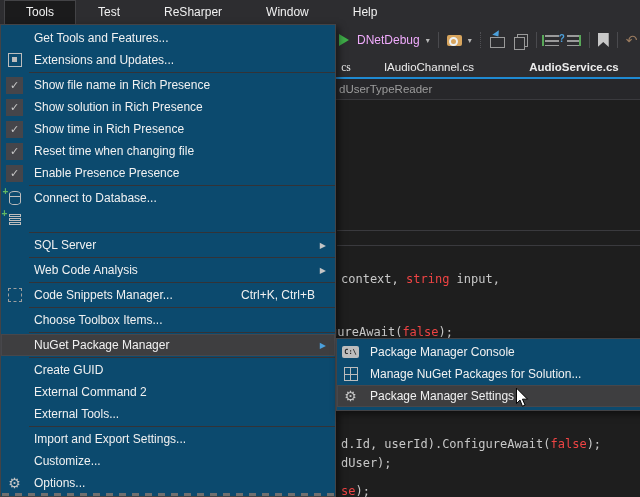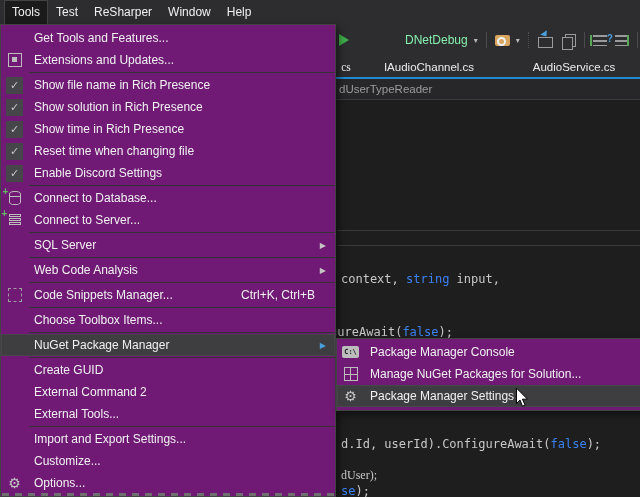--- a/index.html
+++ b/index.html
@@ -2,29 +2,29 @@
 <html><head>
 <meta charset="utf-8">
 <style>
   html,body{margin:0;padding:0;background:#111;}
   #stage{position:relative;width:640px;height:497px;background:#1e1e1e;overflow:hidden;
          font-family:"Liberation Sans","DejaVu Sans",sans-serif;color:#f1f1f1;
          -webkit-font-smoothing:antialiased;}
   
   #menubar{position:absolute;top:0;left:0;right:0;height:24px;background:#2d2d30;
            display:flex;align-items:stretch;padding-left:4px;font-size:12px;}
-  .mb-item{display:flex;align-items:center;padding:0 8px;cursor:default;}
+  .mb-item{display:flex;align-items:center;padding:0 22px;cursor:default;}
   .mb-item.active{background:#1b1b1c;box-shadow:inset 1px 0 #434346,inset -1px 0 #434346,inset 0 1px #434346;}
   
   #toolbar{position:absolute;top:24px;left:0;width:640px;height:32px;background:#2d2d30;
            display:flex;align-items:center;padding-left:339px;gap:8px;font-size:12px;box-sizing:border-box;}
   .tb-sep{width:1px;height:16px;background:#4a4a4e;flex:none;}
   .tb-dotsep{width:1px;height:16px;border-left:1px dotted #4f4f53;flex:none;}
   .tb-group{display:flex;align-items:center;gap:3px;flex:none;}
-  .cfg-label{color:#86efac;margin-left:48px;}
+  .cfg-label{color:#f0abfc;}
   .chev{font-size:8px;color:#b8b8b8;margin-left:3px;}
   .tbi{display:inline-block;position:relative;flex:none;}
   .tbi-run{width:0;height:0;border-left:10px solid #3fae49;border-top:6px solid transparent;border-bottom:6px solid transparent;}
   .tbi-solution-sync{width:15px;height:11px;background:#d8a55e;border-radius:2px;}
   .tbi-solution-sync::after{content:"";position:absolute;left:2px;top:2px;width:5px;height:5px;
       border:2px solid #eef2f6;border-radius:50%;}
   .tbi-navigate-to{width:13px;height:9px;border:1px solid #9a9a9a;margin-top:4px;}
   .tbi-navigate-to::before{content:"";position:absolute;left:2px;top:-6px;
       border-top:5px solid #4ba0dc;border-left:4px solid transparent;border-right:4px solid transparent;
       transform:rotate(-35deg);}
@@ -46,24 +46,24 @@
   .tab{position:absolute;top:0;height:21px;display:flex;align-items:center;justify-content:center;cursor:default;}
   #accentline{position:absolute;top:77px;left:0;right:0;height:2px;background:#1f8ad2;}
   
   #breadcrumb{position:absolute;top:79px;left:0;right:0;height:21px;background:#27272a;
       border-bottom:1px solid #3a3a3e;display:flex;align-items:center;font-size:11.5px;
       color:#9c9c9c;padding-left:339px;box-sizing:border-box;}
   
   #editor{position:absolute;top:101px;left:0;right:0;bottom:0;background:#1e1e1e;}
   .code-line{position:absolute;font-family:"DejaVu Sans Mono","Liberation Mono",monospace;
       font-size:12px;line-height:14px;white-space:pre;color:#c8c8c8;}
-  .kw{color:#3b82f6;}
+  .kw{color:#ef4444;}
   .hline{position:absolute;left:337px;right:0;height:1px;background:#3a3a3e;}
   
-  .vs-menu{background:#701a75;border:1px solid #434346;box-shadow:3px 3px 7px rgba(0,0,0,.5);
+  .vs-menu{background:#0c4a6e;border:1px solid #434346;box-shadow:3px 3px 7px rgba(0,0,0,.5);
       box-sizing:border-box;font-size:12px;position:absolute;}
   #tools-menu{top:24px;left:0;width:336px;height:473px;padding-top:2px;overflow:hidden;}
   #nuget-submenu{top:338px;left:336px;width:322px;padding:2px 0 3px;}
   .menu-row{height:22px;display:flex;align-items:center;position:relative;padding-right:8px;cursor:default;}
   .menu-row.hl{background:#3e3e40;box-shadow:inset 0 0 0 1px #47474b;}
   .menu-row .ic{width:27px;display:flex;align-items:center;justify-content:center;flex:none;}
   .menu-row .lbl{margin-left:6px;white-space:nowrap;}
   .menu-row .sc{margin-left:auto;padding-right:12px;white-space:nowrap;}
   .menu-row .arrow{position:absolute;right:9px;top:7px;font-size:8px;color:#c5c5c5;}
   .menu-row.hl .arrow{color:#4ba0dc;}
@@ -139,35 +139,35 @@
       </span>
       <span class="tb-sep"></span>
       <span class="tb-group">
         <span class="tbi tbi-undo">↶</span>
       </span>
     </div>
 
   <div id="tabbar">
       <div class="tab" style="left: 334px; width: 24px; font-family: Liberation Serif, serif;">cs</div>
       <div class="tab" style="left: 363px; width: 132px;">IAudioChannel.cs</div>
-      <div class="tab" style="left: 510px; width: 128px;">AudioService.cs</div>
+      <div class="tab" style="left: 510px; width: 128px; font-weight: bold;">AudioService.cs</div>
     </div>
   <div id="accentline"></div>
 
   <div id="breadcrumb">
     <span>dUserTypeReader</span>
   </div>
 
   <div id="editor">
     <div class="hline" style="top:129px"></div>
     <div class="hline" style="top:144px"></div>
   <div class="code-line" style="left: 341px; top: 171px;"><span>context, </span><span class="kw">string</span><span> input,</span></div>
       <div class="code-line" style="left: 294px; top: 224px;"><span>ConfigureAwait(</span><span class="kw">false</span><span>);</span></div>
       <div class="code-line" style="left: 341px; top: 336px; text-align: center;"><span>d.Id, userId).ConfigureAwait(</span><span class="kw">false</span><span>);</span></div>
-      <div class="code-line" style="left: 341px; top: 367px; font-family: Liberation Serif, serif;"><span>dUser);</span></div>
+      <div class="code-line" style="left: 341px; top: 355px;"><span>dUser);</span></div>
       <div class="code-line" style="left: 341px; top: 383px;"><span class="kw">se</span><span>);</span></div>
     </div>
 
   <nav id="tools-menu" class="vs-menu">
 
   <div class="menu-row">
         <span class="ic"></span>
         <span class="lbl">Get Tools and Features...</span>
       </div>
       <div class="menu-row">
@@ -198,41 +198,40 @@
       <div class="menu-row">
         <span class="ic">
           <span class="icon-check">✓</span>
         </span>
         <span class="lbl">Reset time when changing file</span>
       </div>
       <div class="menu-row">
         <span class="ic">
           <span class="icon-check">✓</span>
         </span>
-        <span class="lbl">Enable Discord Settings</span>
+        <span class="lbl">Enable Presence Presence</span>
       </div>
       <div class="menu-sep"></div>
       <div class="menu-row">
         <span class="ic">
           <span class="mi icon-database">
             <span class="plus-badge">+</span>
           </span>
         </span>
         <span class="lbl">Connect to Database...</span>
       </div>
       <div class="menu-row">
         <span class="ic">
           <span class="mi icon-server">
             <i></i>
             <i></i>
             <i></i>
             <span class="plus-badge">+</span>
           </span>
         </span>
-        <span class="lbl">Connect to Server...</span>
       </div>
       <div class="menu-sep"></div>
       <div class="menu-row">
         <span class="ic"></span>
         <span class="lbl">SQL Server</span>
         <span class="arrow">▶</span>
       </div>
       <div class="menu-sep"></div>
       <div class="menu-row">
         <span class="ic"></span>

